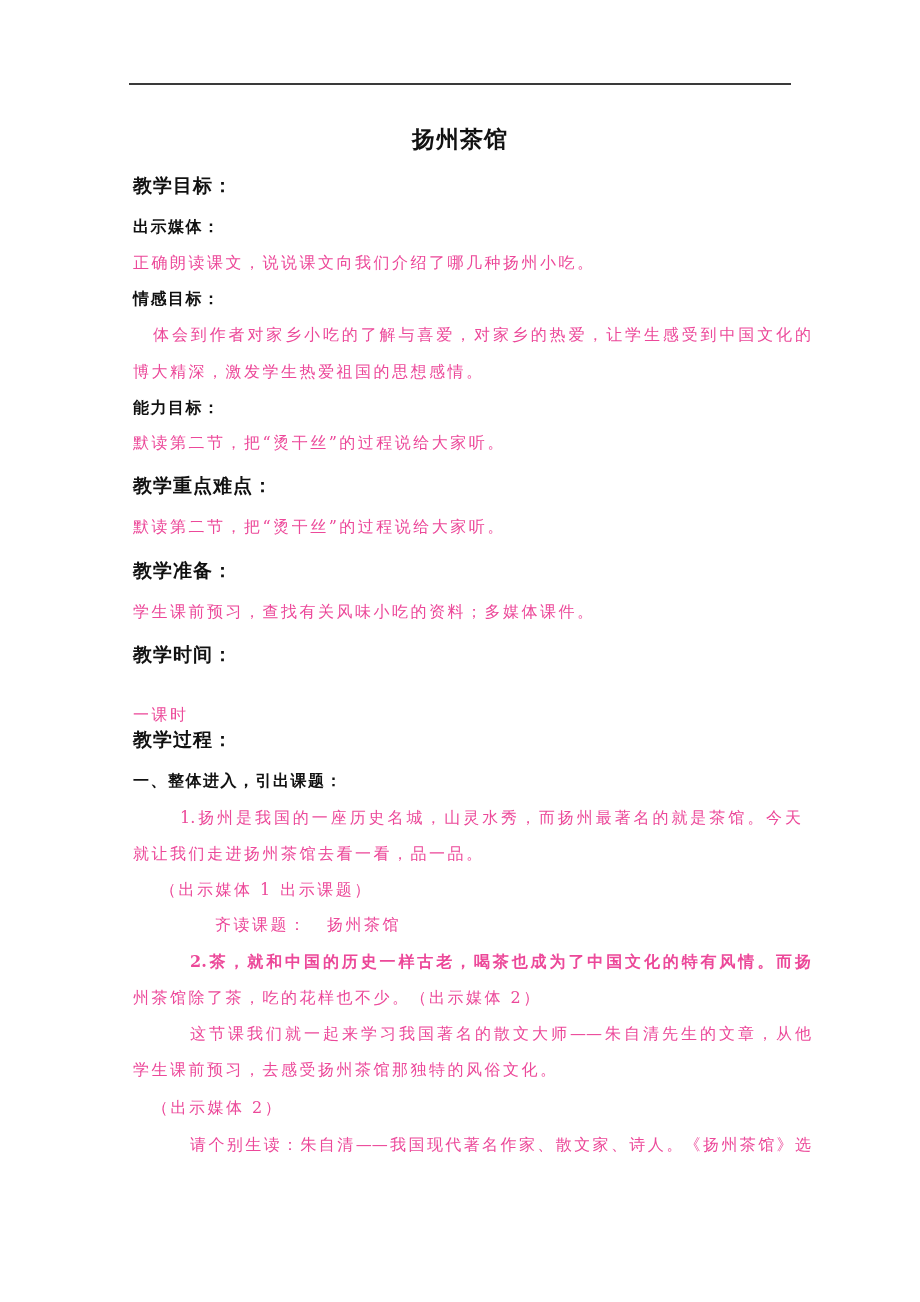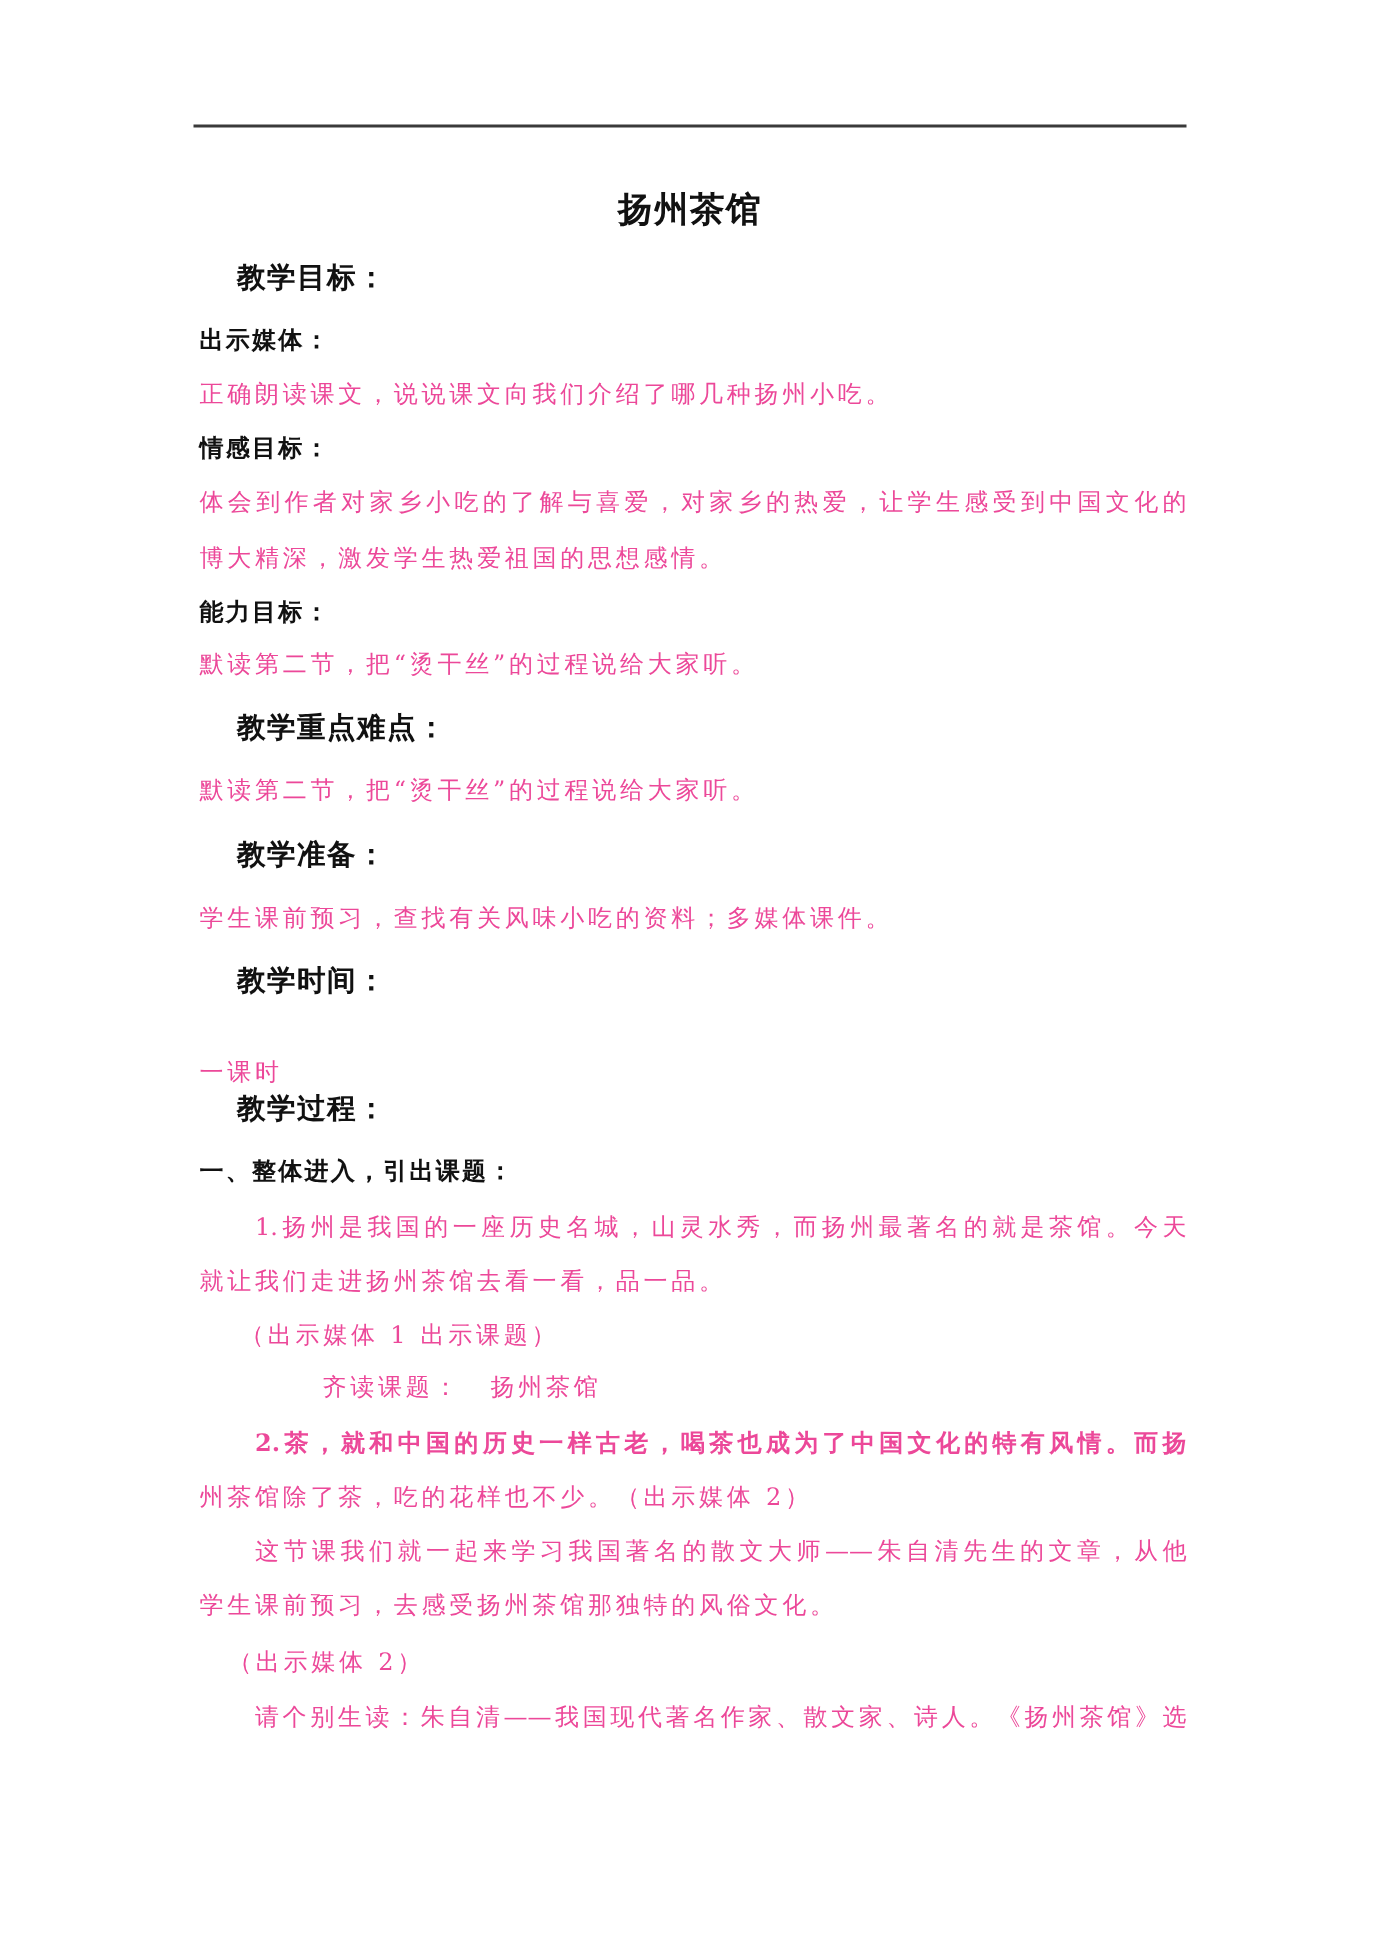--- a/index.html
+++ b/index.html
@@ -5,25 +5,25 @@
     html, body { margin: 0; padding: 0; background: #ffffff; }
     body { width: 920px; height: 1302px; position: relative; overflow: hidden;
            font-family: "DejaVu Serif", "Liberation Serif", serif; color: #111; }
     .rule { position: absolute; left: 129px; top: 83px; width: 662px; height: 0;
             border-top: 2px solid #3a3a3a; }
     .line { position: absolute; left: 133px; white-space: nowrap; line-height: 1; }
     .title { position: absolute; left: 0; width: 920px; text-align: center; top: 124px;
              font-family: "DejaVu Sans", "Liberation Sans", sans-serif; font-weight: bold;
              font-size: 23px; letter-spacing: 1px; }
     .h1 { font-family: "DejaVu Sans", "Liberation Sans", sans-serif; font-weight: bold;
-          font-size: 19px; letter-spacing: 1px; margin-left: 25px; }
+          font-size: 19px; letter-spacing: 1px; }
     .h2 { font-family: "DejaVu Sans", "Liberation Sans", sans-serif; font-weight: bold;
           font-size: 16px; letter-spacing: 1.5px; }
     .body { font-size: 16px; letter-spacing: 2.5px; color: #ec4899; }
-    .justify { width: 658px; text-align: justify; text-align-last: justify; letter-spacing: 0; }
+    .justify { width: 658px; text-align: justify; text-align-last: justify; letter-spacing: 0; margin-left: 20px; }
   </style>
 </head>
 <body>
 
 <div class="rule"></div>
 
 <div class="title">扬州茶馆</div>
 
 <div class="line h1" style="top:176px">教学目标：</div>
 
@@ -43,21 +43,21 @@
 <div class="line h1" style="top:561px">教学准备：</div>
 <div class="line body" style="top:604px">学生课前预习，查找有关风味小吃的资料；多媒体课件。</div>
 
 <div class="line h1" style="top:645px">教学时间：</div>
 <div class="line body" style="top:707px">一课时</div>
 
 <div class="line h1" style="top:730px">教学过程：</div>
 
 <div class="line h2" style="top:773px">一、整体进入，引出课题：</div>
 
-<div class="line body justify" style="top:810px; left:170px; width:621px;">1.扬州是我国的一座历史名城，山灵水秀，而扬州最著名的就是茶馆。今天</div>
+<div class="line body justify" style="top:810px; left:160px; width:621px;">1.扬州是我国的一座历史名城，山灵水秀，而扬州最著名的就是茶馆。今天</div>
 <div class="line body" style="top:846px">就让我们走进扬州茶馆去看一看，品一品。</div>
 
 <div class="line body" style="top:882px; left:160px;">（出示媒体 1 出示课题）</div>
 
 <div class="line body" style="top:917px; left:215px;">齐读课题：</div>
 <div class="line body" style="top:917px; left:327px;">扬州茶馆</div>
 
 <div class="line body justify" style="top:954px; left:170px; width:621px;font-weight:bold;">2.茶，就和中国的历史一样古老，喝茶也成为了中国文化的特有风情。而扬</div>
 <div class="line body" style="top:990px">州茶馆除了茶，吃的花样也不少。（出示媒体 2）</div>
 

